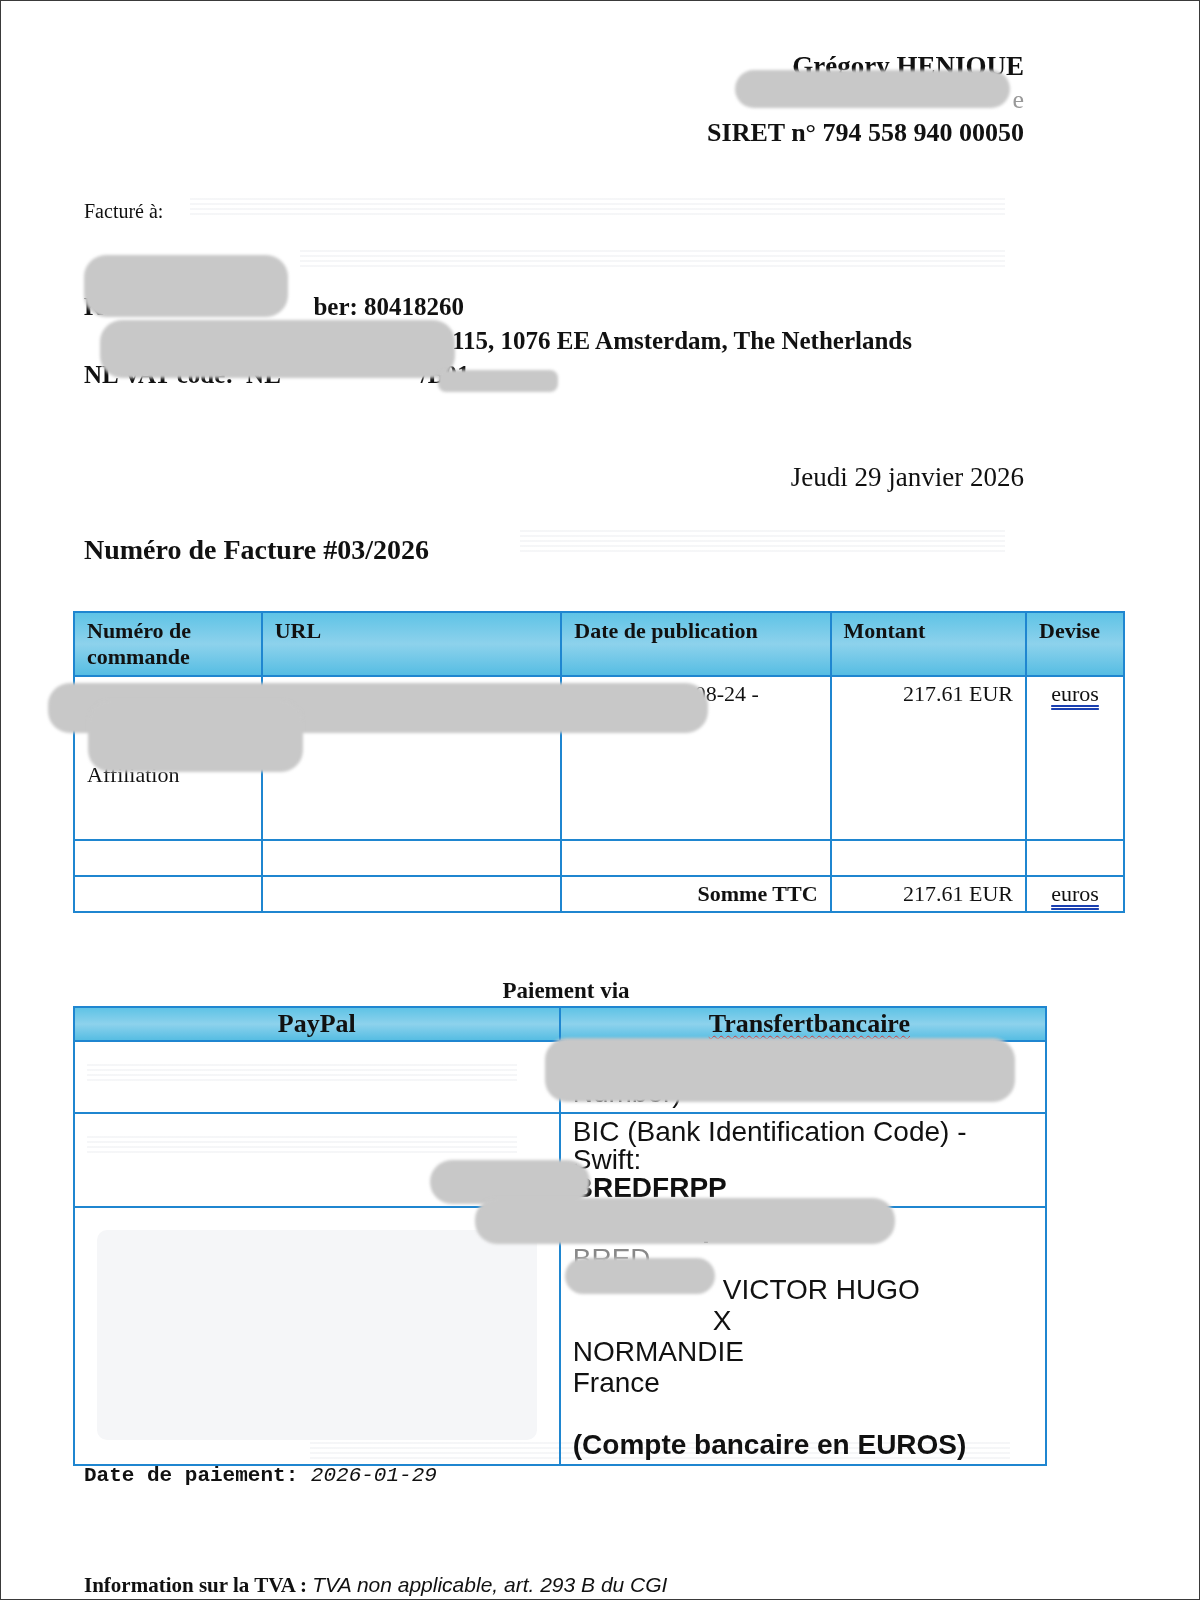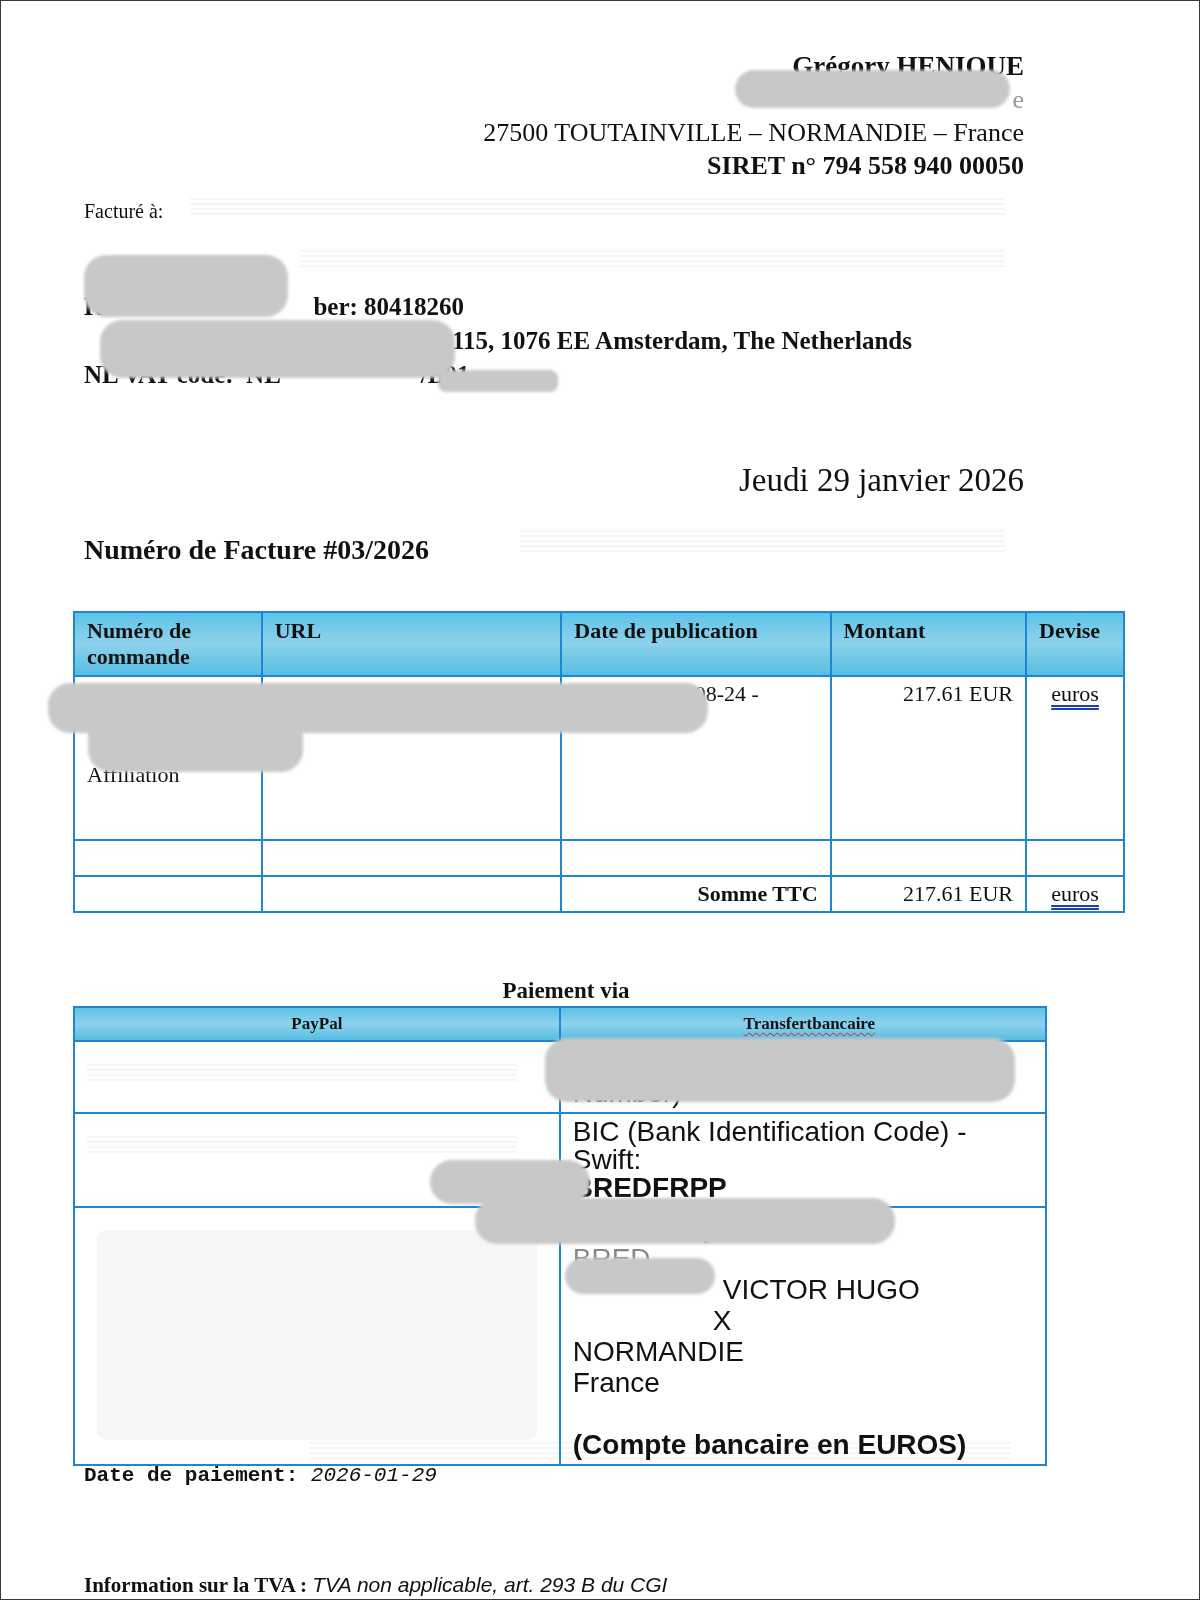--- a/index.html
+++ b/index.html
@@ -29,21 +29,21 @@
   }
 
   
   .sender { right: 176px; text-align: right; font-size: 26px; line-height: 33px; }
   .sender .name { font-weight: bold; font-size: 27px; }
   .sender .siret { font-weight: bold; }
 
   .bill-label { left: 84px; top: 200px; font-size: 20px; }
   .client { left: 84px; font-size: 25px; font-weight: bold; line-height: 34px; }
 
-  .date { right: 176px; top: 462px; font-size: 33px; }
+  .date { right: 176px; top: 462px; font-size: 27px; }
   .invoice-title { left: 84px; top: 534px; font-size: 28px; font-weight: bold; }
 
   
   table.orders {
     position: absolute; left: 73px; top: 611px; width: 1052px;
     border-collapse: collapse; font-size: 22px;
   }
   table.orders th, table.orders td { border: 2px solid #1f86d0; }
   table.orders th {
     text-align: left; vertical-align: top; font-weight: bold;
@@ -57,21 +57,21 @@
   .sum-label { text-align: right; font-weight: bold; }
 
   
   .pay-title { left: 0; width: 1132px; top: 978px; text-align: center; font-size: 23px; font-weight: bold; }
   table.pay {
     position: absolute; left: 73px; top: 1006px; width: 974px;
     border-collapse: collapse;
   }
   table.pay th, table.pay td { border: 2px solid #1f86d0; }
   table.pay th {
-    font-size: 17px; font-weight: bold; text-align: center; height: 30px;
+    font-size: 26px; font-weight: bold; text-align: center; height: 30px;
     background: linear-gradient(to bottom, #5fc3e6 0%, #8dd2ec 50%, #56bde3 100%);
   }
   table.pay td {
     font-family: "Liberation Sans", "DejaVu Sans", sans-serif; font-size: 28px;
     vertical-align: top; padding: 4px 12px; line-height: 31px;
   }
   .pay-bold { font-weight: bold; }
   .paypal-blank { background: #f5f6f8; border-radius: 10px; }
 
   .footer-line { left: 84px; font-size: 21px; }
@@ -86,23 +86,20 @@
 
 <div class="faint-lines" style="left:190px;top:198px;width:815px;"></div>
 <div class="faint-lines" style="left:300px;top:250px;width:705px;"></div>
 <div class="faint-lines" style="left:520px;top:530px;width:485px;height:24px;"></div>
 <div class="faint-lines" style="left:310px;top:1442px;width:700px;"></div>
 
 <div class="abs sender" style="top:36px;margin-top:14px;">
   <div class="name">Grégory HENIQUE</div>
   <div style="height:33px;">
     <span style="color:#999">e</span>
-  </div>
-  <div>
-    <span>27500 TOUTAINVILLE – NORMANDIE – France</span>
   </div>
   <div class="siret">SIRET n° 794 558 940 00050</div>
 </div>
 <div class="redact" style="left:735px;top:70px;width:275px;height:38px;"></div>
 
 <div class="abs bill-label">
   <span>Facturé à:</span>
 </div>
 <div class="abs client" style="top:290px;">
   <div>

